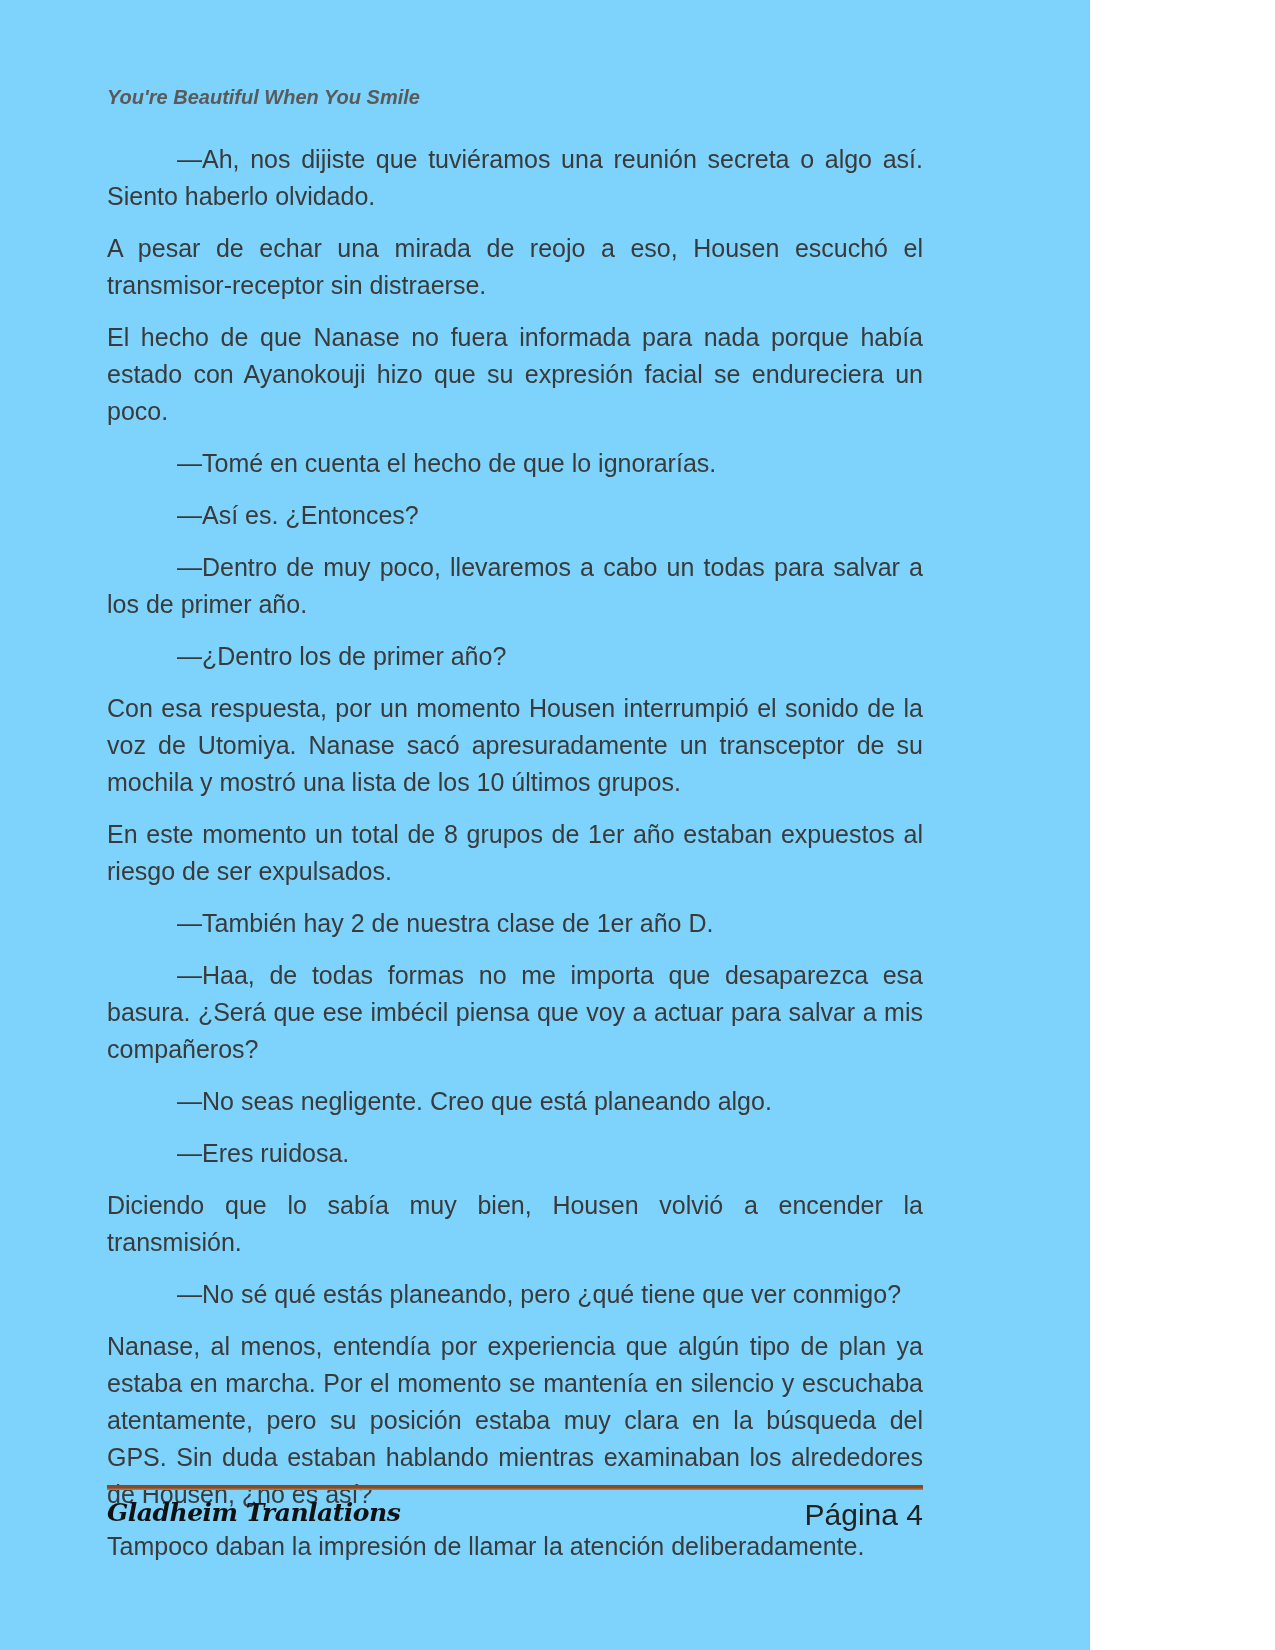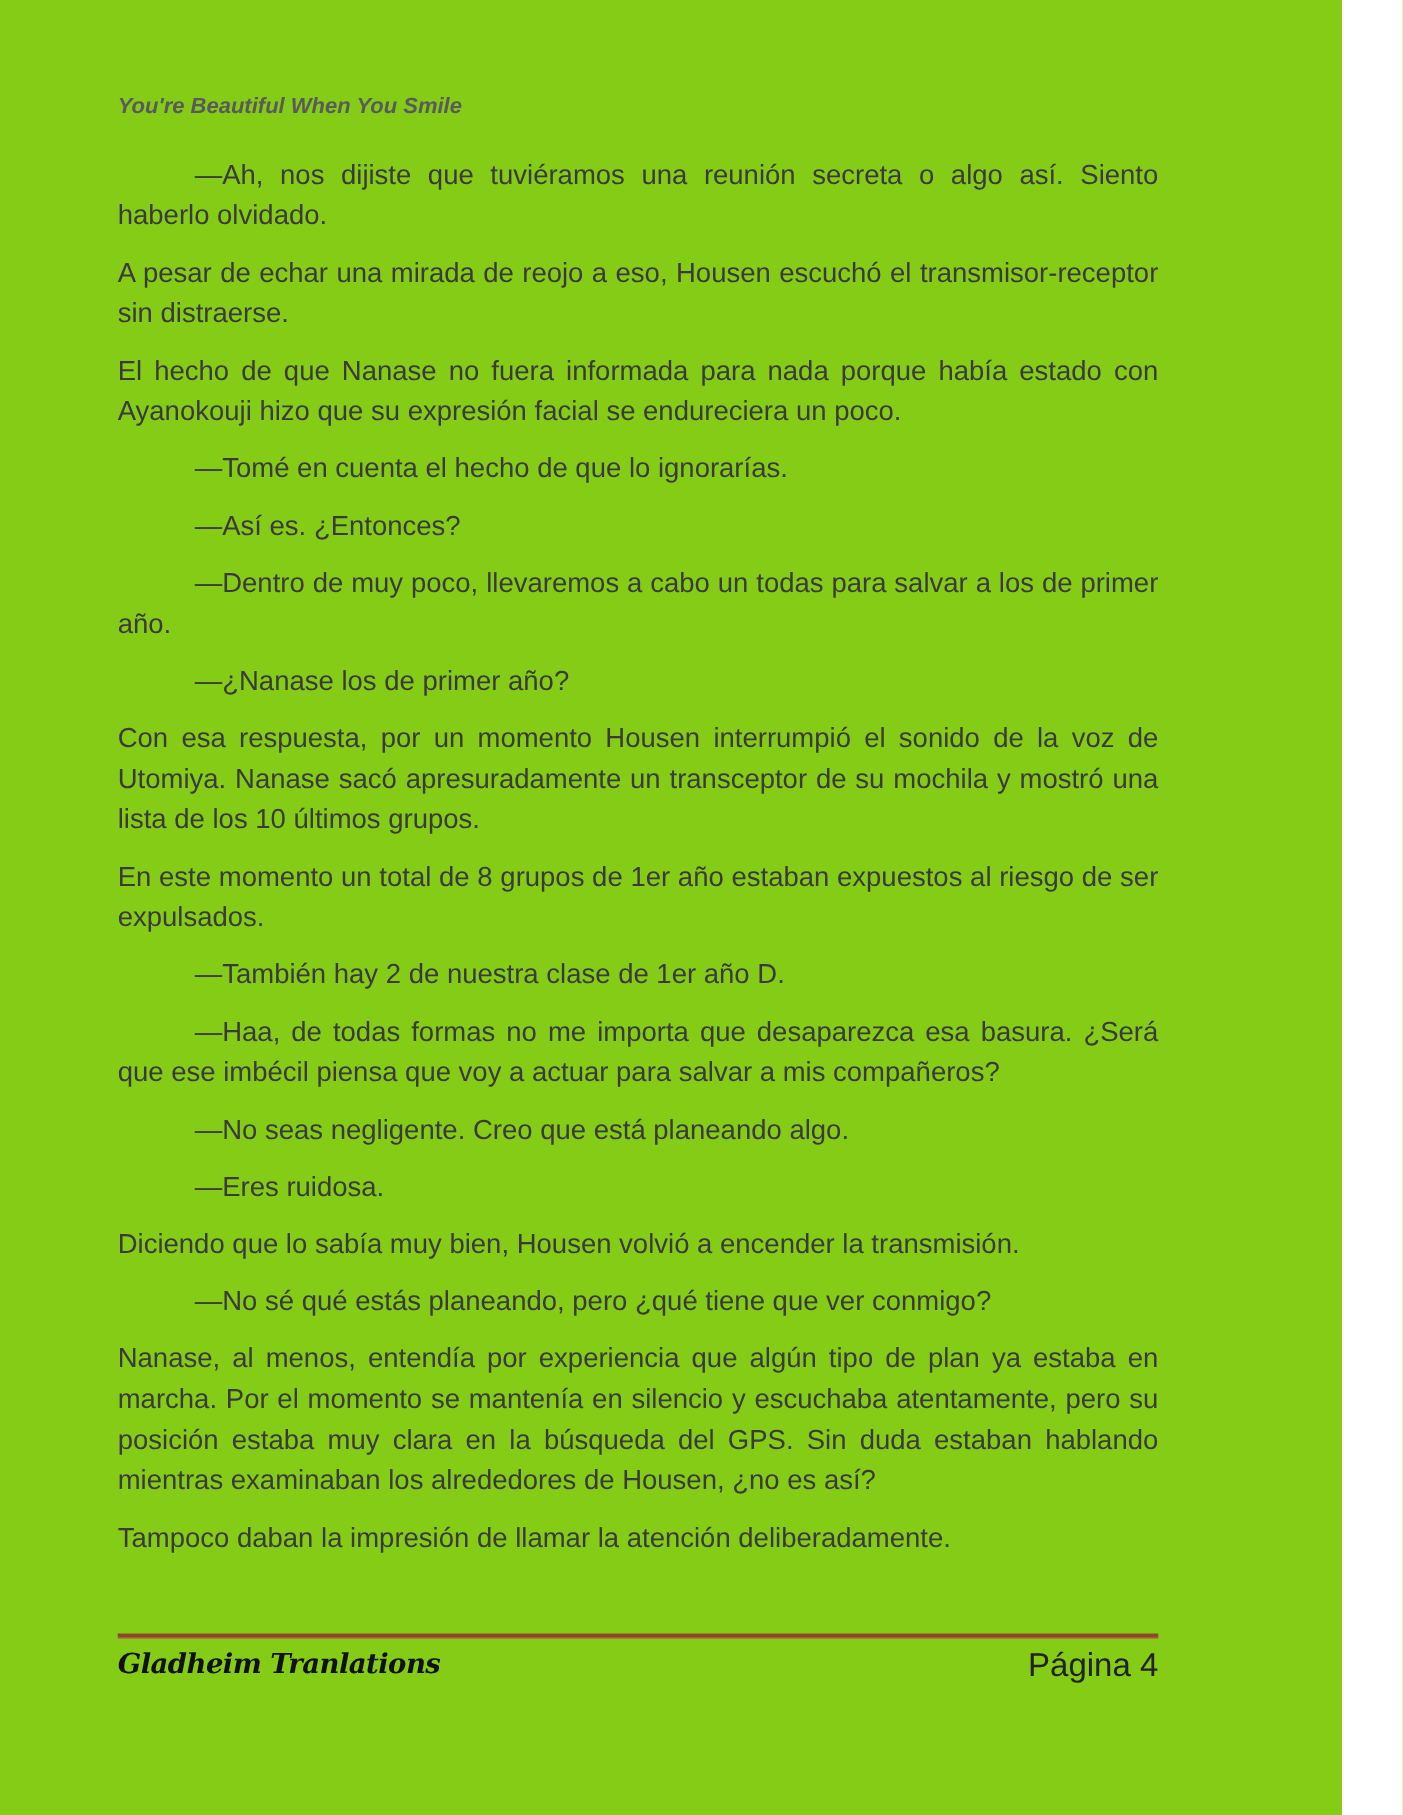--- a/index.html
+++ b/index.html
@@ -8,23 +8,23 @@
     --rule_brown: #8a4a22;
     --rule_brown_light: #c08552;
   }
   html,body{
     margin:0;
     padding:0;
     background:#ffffff;
   }
   .page{
     position:relative;
-    width:1220px;
+    width:1090px;
     height:1650px;
-    background:#84cc16;
+    background:#7dd3fc;
     box-sizing:border-box;
     padding:86px 167px 0 107px;
     font-family:"Liberation Sans", sans-serif;
     color:var(--text);
     overflow:hidden;
   }
   .doc-header{
     font-size:20px;
     font-weight:bold;
     font-style:italic;
@@ -77,21 +77,21 @@
 
   <div class="doc-header">You're Beautiful When You Smile</div>
 
   <div class="body-text">
     <p class="dialogue">—Ah, nos dijiste que tuviéramos una reunión secreta o algo así. Siento haberlo olvidado.</p>
     <p>A pesar de echar una mirada de reojo a eso, Housen escuchó el transmisor-receptor sin distraerse.</p>
     <p>El hecho de que Nanase no fuera informada para nada porque había estado con Ayanokouji hizo que su expresión facial se endureciera un poco.</p>
     <p class="dialogue">—Tomé en cuenta el hecho de que lo ignorarías.</p>
     <p class="dialogue">—Así es. ¿Entonces?</p>
     <p class="dialogue">—Dentro de muy poco, llevaremos a cabo un todas para salvar a los de primer año.</p>
-    <p class="dialogue">—¿Nanase los de primer año?</p>
+    <p class="dialogue">—¿Dentro los de primer año?</p>
     <p>Con esa respuesta, por un momento Housen interrumpió el sonido de la voz de Utomiya. Nanase sacó apresuradamente un transceptor de su mochila y mostró una lista de los 10 últimos grupos.</p>
     <p>En este momento un total de 8 grupos de 1er año estaban expuestos al riesgo de ser expulsados.</p>
     <p class="dialogue">—También hay 2 de nuestra clase de 1er año D.</p>
     <p class="dialogue">—Haa, de todas formas no me importa que desaparezca esa basura. ¿Será que ese imbécil piensa que voy a actuar para salvar a mis compañeros?</p>
     <p class="dialogue">—No seas negligente. Creo que está planeando algo.</p>
     <p class="dialogue">—Eres ruidosa.</p>
     <p>Diciendo que lo sabía muy bien, Housen volvió a encender la transmisión.</p>
     <p class="dialogue">—No sé qué estás planeando, pero ¿qué tiene que ver conmigo?</p>
     <p>Nanase, al menos, entendía por experiencia que algún tipo de plan ya estaba en marcha. Por el momento se mantenía en silencio y escuchaba atentamente, pero su posición estaba muy clara en la búsqueda del GPS. Sin duda estaban hablando mientras examinaban los alrededores de Housen, ¿no es así?</p>
     <p>Tampoco daban la impresión de llamar la atención deliberadamente.</p>

